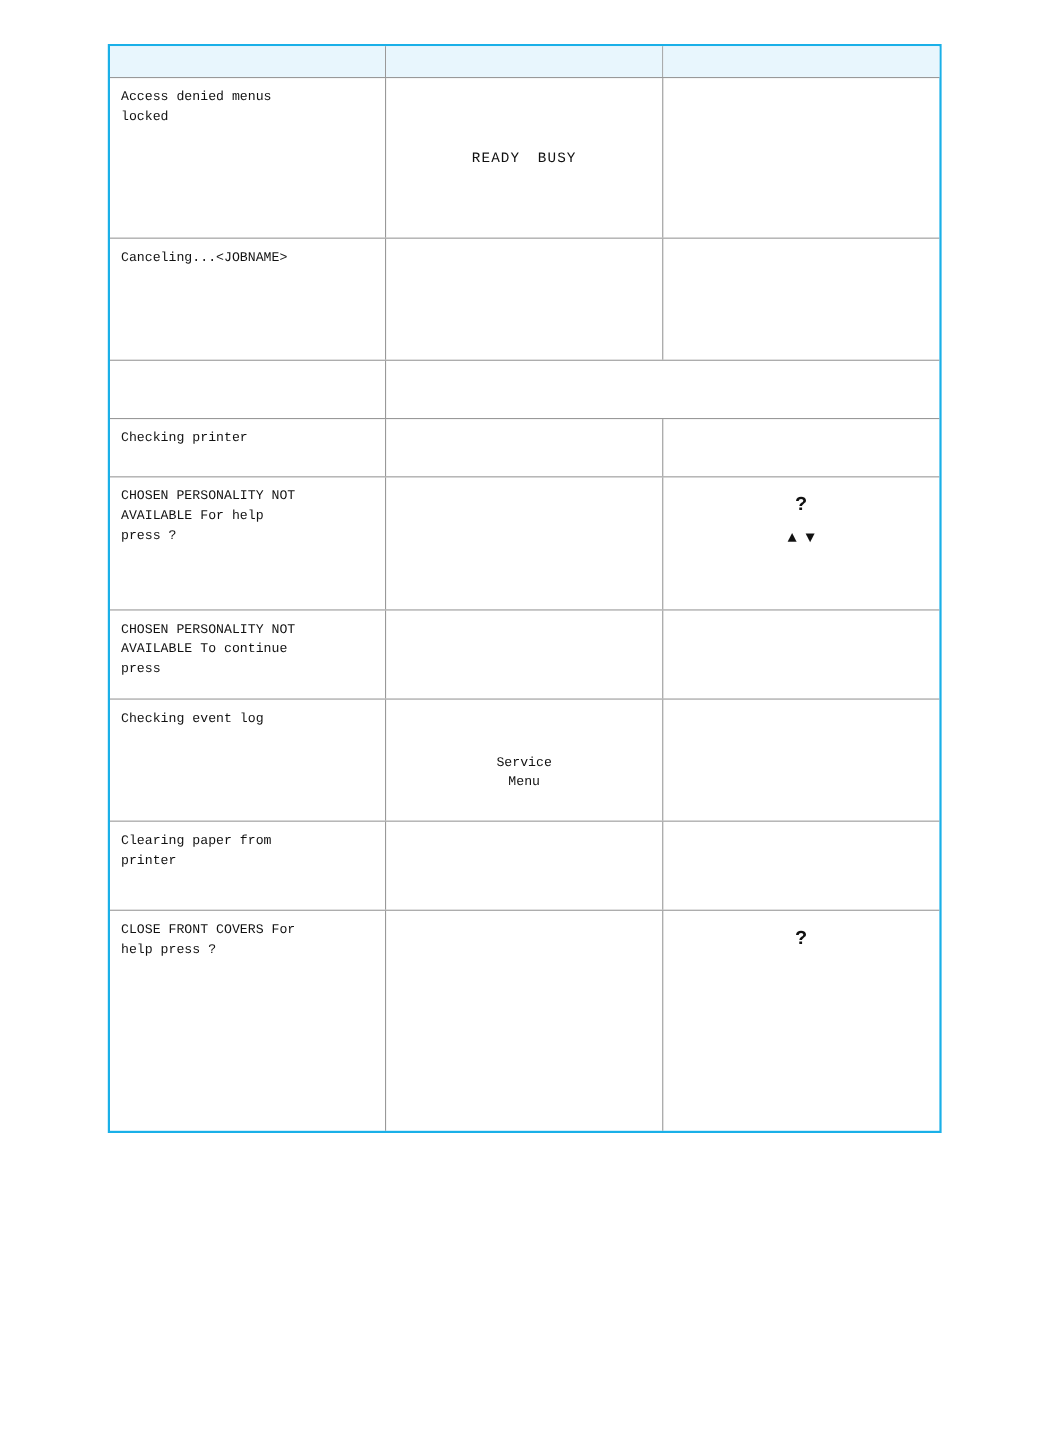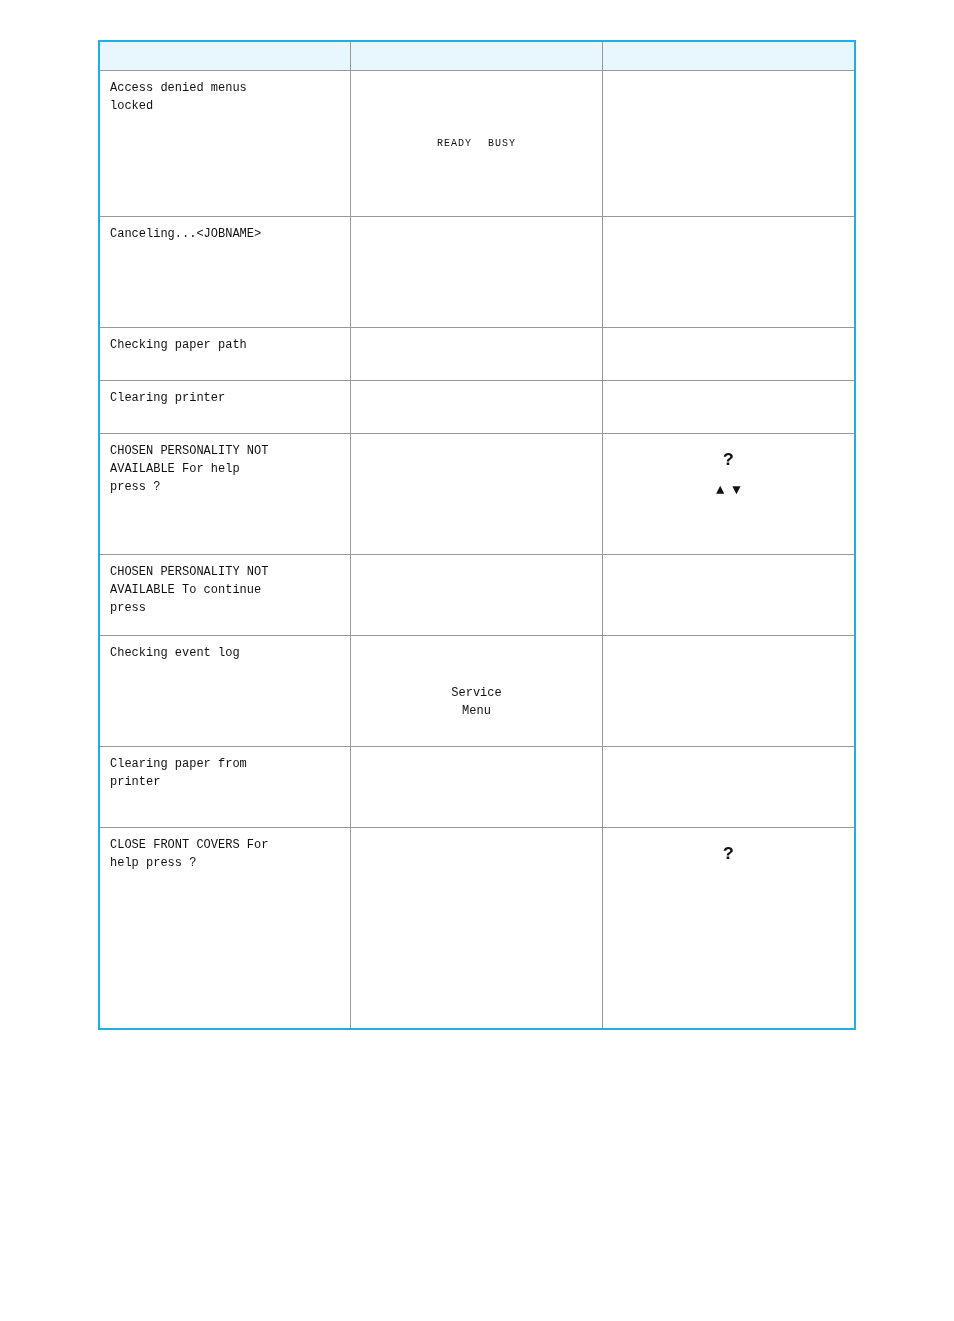--- a/index.html
+++ b/index.html
@@ -87,21 +87,21 @@
     .cell-center {
       justify-content: center;
       align-items: center;
       text-align: center;
     }
 
     .status-labels {
       display: flex;
       gap: 16px;
       font-family: 'Courier New', Courier, monospace;
-      font-size: 10px;
+      font-size: 13px;
       letter-spacing: 1px;
     }
 
     .service-menu {
       display: flex;
       flex-direction: column;
       gap: 4px;
       font-family: 'Courier New', Courier, monospace;
       font-size: 12px;
       margin-top: 22px;
@@ -185,30 +185,27 @@
 
     <div class="data-row row-cancel">
       <div class="cell">
         <span class="cell-content">Canceling...&lt;JOBNAME&gt;</span>
       </div>
       <div class="cell"></div>
       <div class="cell"></div>
     </div>
 
     <div class="data-row row-short">
-      <div class="cell">
-        <span class="cell-content">Checking paper path</span>
-      </div>
       <div class="cell"></div>
       <div class="cell"></div>
     </div>
 
     <div class="data-row row-short">
       <div class="cell">
-        <span class="cell-content">Clearing printer</span>
+        <span class="cell-content">Checking printer</span>
       </div>
       <div class="cell"></div>
       <div class="cell"></div>
     </div>
 
     <div class="data-row row-chosen1">
       <div class="cell">
         <span class="cell-content">CHOSEN PERSONALITY NOT
 AVAILABLE For help
 press ?</span>

